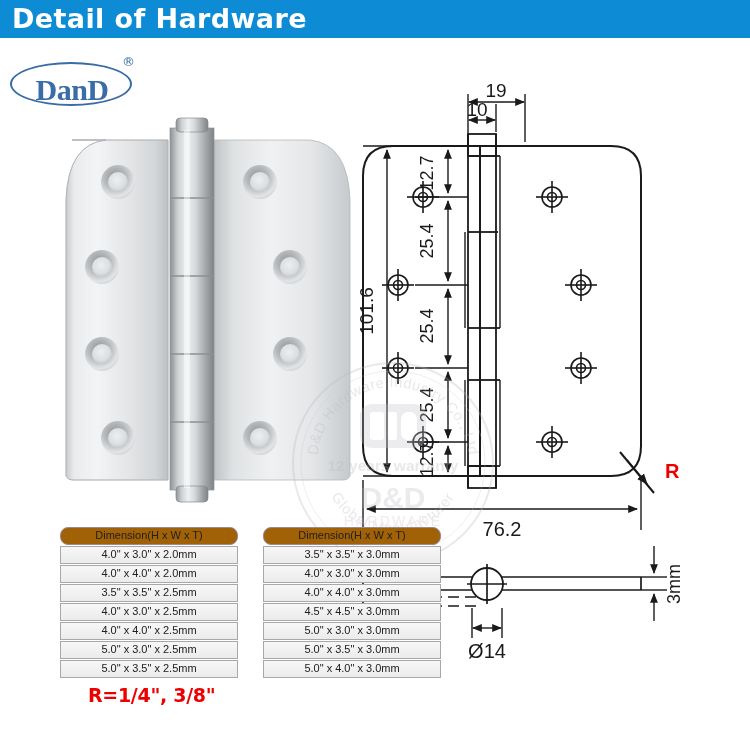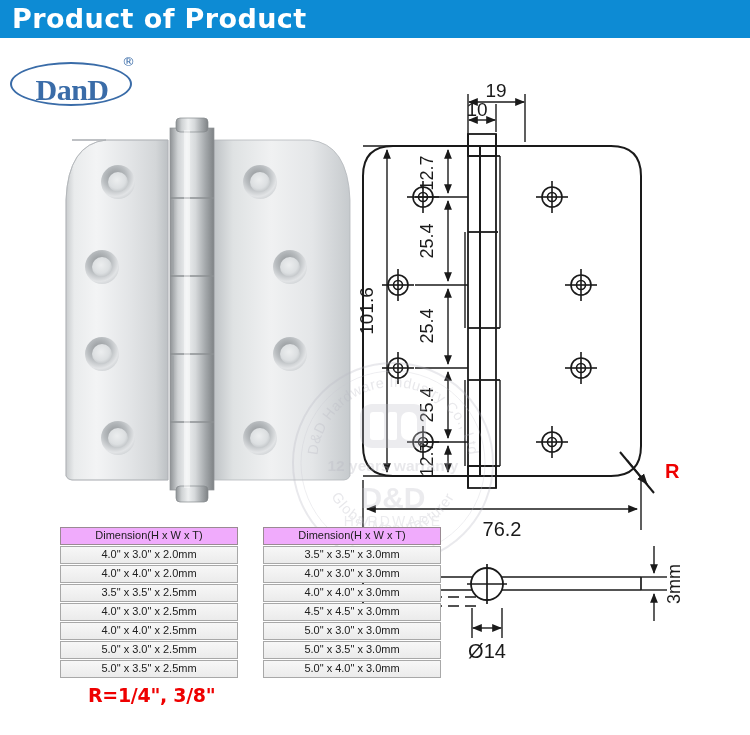--- a/index.html
+++ b/index.html
@@ -111,22 +111,23 @@
     font-family: "Liberation Sans", sans-serif;
     color: #202020;
     border: 1px solid #a8a8a8;
     margin-bottom: 1px;
     padding: 1px 0 2px 0;
     line-height: 13px;
     font-weight: normal;
     white-space: nowrap;
   }
   .spec-table th {
-    background: #f0abfc;
+    background: #a16207;
     border-color: #9a8a93;
+    border-radius: 8px;
   }
   .spec-table td {
     background: linear-gradient(to bottom, #f7f7f7 0%, #ebebeb 100%);
   }
 
   
   .r-note {
     position: absolute;
     left: 88px; top: 684px;
     font-size: 19px;
@@ -138,21 +139,21 @@
     z-index: 6;
   }
 
   
   svg text { font-family: "Liberation Sans", sans-serif; }
 </style>
 </head>
 <body>
 
 <div class="header-bar"></div>
-<div class="header-title">Product of Product</div>
+<div class="header-title">Detail of Hardware</div>
 
 <div class="logo-wrap">
   <div class="logo-ellipse"></div>
   <div class="logo-text">DanD</div>
   <div class="logo-reg">®</div>
 </div>
 
 <svg class="photo" viewBox="0 0 300 400">
   <defs>
     <linearGradient id="leafGrad" x1="0" y1="0" x2="1" y2="0">

